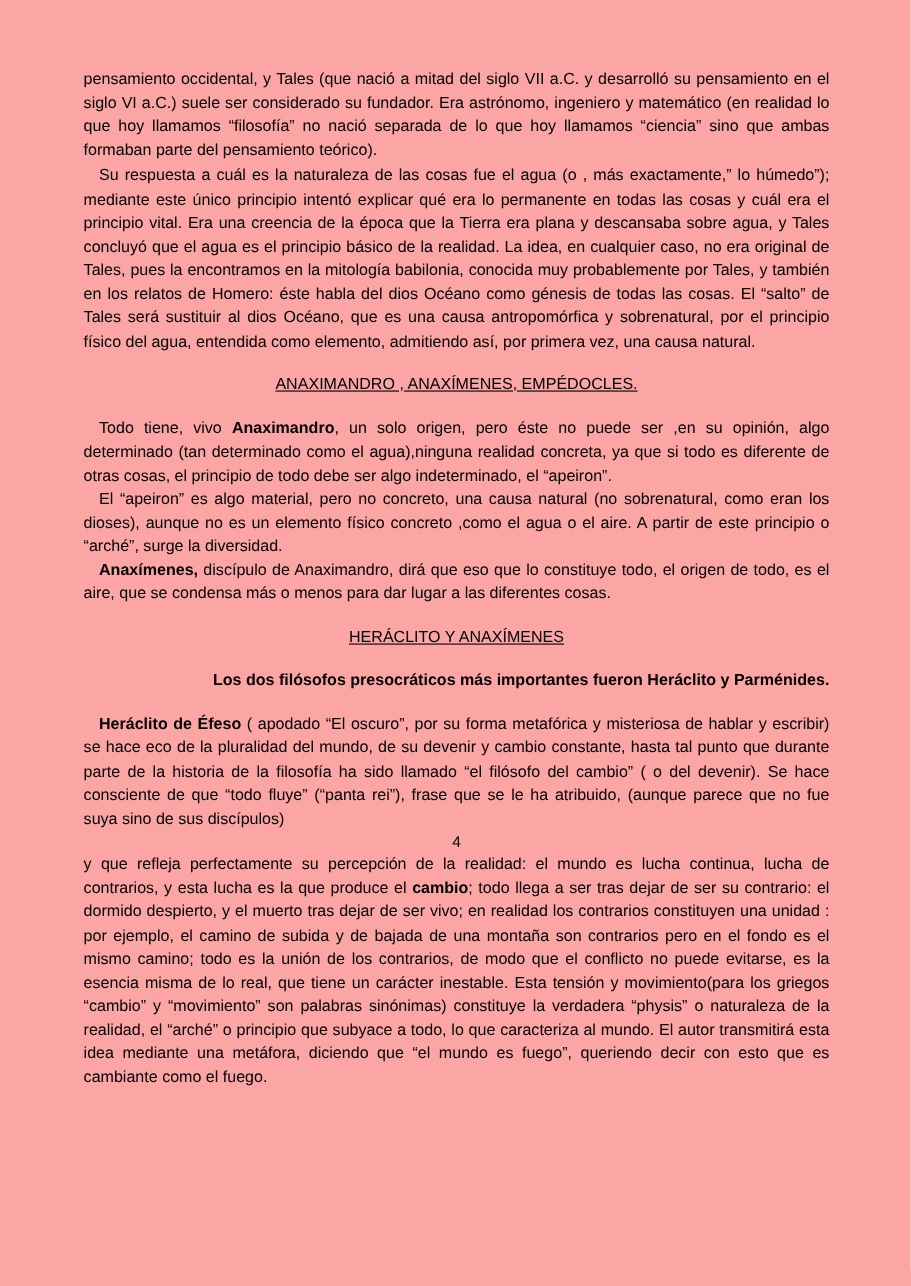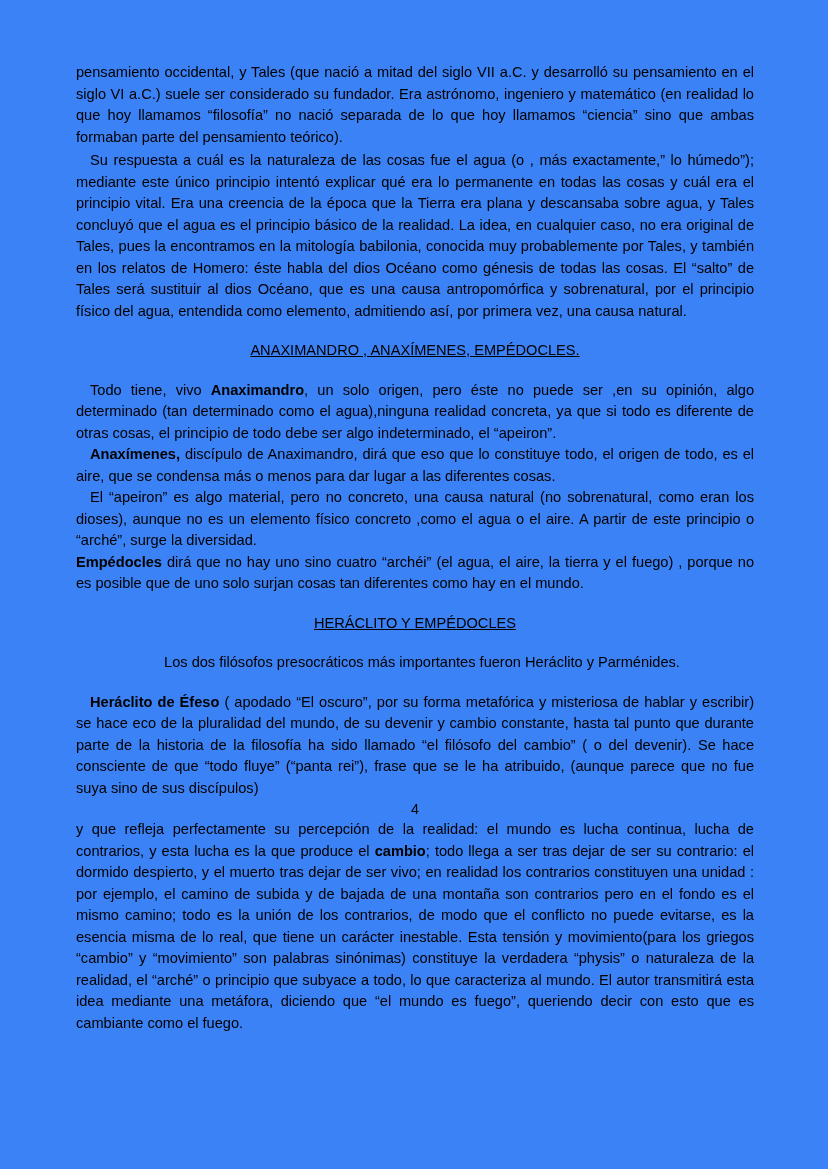--- a/index.html
+++ b/index.html
@@ -12,21 +12,21 @@
     height: 1169px;
     font-family: "Liberation Sans", sans-serif;
     color: #000000;
   }
   .page {
     position: relative;
     width: 828px;
     height: 1169px;
     box-sizing: border-box;
     padding: 62px 74px 40px 76px;
-    background: #3b82f6;
+    background: #fca5a5;
   }
   .para {
     font-size: 14.6px;
     line-height: 21.5px;
     text-align: justify;
     margin: 0;
     hyphens: none;
   }
   .para.indent {
     text-indent: 14px;
@@ -39,54 +39,51 @@
     margin: 0;
     text-align: center;
   }
   .b { font-weight: bold; }
   .pagenum {
     text-align: center;
     font-size: 14.2px;
     line-height: 20px;
     margin: 0;
   }
-  .nojust { text-align: center; }
+  .nojust { text-align: right; font-weight: bold; }
 </style>
 </head>
 <body>
 
 <div class="page">
 
   <p class="para">pensamiento occidental, y Tales (que nació a mitad del siglo VII a.C. y desarrolló su pensamiento en el siglo VI a.C.) suele ser considerado su fundador. Era astrónomo, ingeniero y matemático (en realidad lo que hoy llamamos “filosofía” no nació separada de lo que hoy llamamos “ciencia” sino que ambas formaban parte del pensamiento teórico).</p>
 
   <p class="para indent" style="margin-top:2px;">Su respuesta a cuál es la naturaleza de las cosas fue el agua (o , más exactamente,” lo húmedo”); mediante este único principio intentó explicar qué era lo permanente en todas las cosas y cuál era el principio vital. Era una creencia de la época que la Tierra era plana y descansaba sobre agua, y Tales concluyó que el agua es el principio básico de la realidad. La idea, en cualquier caso, no era original de Tales, pues la encontramos en la mitología babilonia, conocida muy probablemente por Tales, y también en los relatos de Homero: éste habla del dios Océano como génesis de todas las cosas. El “salto” de Tales será sustituir al dios Océano, que es una causa antropomórfica y sobrenatural, por el principio físico del agua, entendida como elemento, admitiendo así, por primera vez, una causa natural.</p>
 
   <div class="gap-md"></div>
 
   <p class="heading">ANAXIMANDRO , ANAXÍMENES, EMPÉDOCLES.</p>
 
   <div class="gap-md"></div>
 
   <p class="para indent">
     <span>Todo tiene, vivo </span><span class="b">Anaximandro</span><span>, un solo origen, pero éste no puede ser ,en su opinión, algo determinado (tan determinado como el agua),ninguna realidad concreta, ya que si todo es diferente de otras cosas, el principio de todo debe ser algo indeterminado, el “apeiron”.</span>
   </p>
 
+  <p class="para indent">El “apeiron” es algo material, pero no concreto, una causa natural (no sobrenatural, como eran los dioses), aunque no es un elemento físico concreto ,como el agua o el aire. A partir de este principio o “arché”, surge la diversidad.</p>
+
   <p class="para indent">
     <span class="b">Anaxímenes,</span><span> discípulo de Anaximandro, dirá que eso que lo constituye todo, el origen de todo, es el aire, que se condensa más o menos para dar lugar a las diferentes cosas.</span>
   </p>
 
-  <p class="para indent">El “apeiron” es algo material, pero no concreto, una causa natural (no sobrenatural, como eran los dioses), aunque no es un elemento físico concreto ,como el agua o el aire. A partir de este principio o “arché”, surge la diversidad.</p>
-
-  <p class="para">
-    <span class="b">Empédocles</span><span> dirá que no hay uno sino cuatro “archéi” (el agua, el aire, la tierra y el fuego) , porque no es posible que de uno solo surjan cosas tan diferentes como hay en el mundo.</span>
-  </p>
 
   <div class="gap-md"></div>
 
-  <p class="heading">HERÁCLITO Y EMPÉDOCLES</p>
+  <p class="heading">HERÁCLITO Y ANAXÍMENES</p>
 
   <div class="gap-md"></div>
 
   <p class="para indent nojust">Los dos filósofos presocráticos más importantes fueron Heráclito y Parménides.</p>
 
   <div class="gap-md"></div>
 
   <p class="para indent">
     <span class="b">Heráclito de Éfeso</span><span> ( apodado “El oscuro”, por su forma metafórica y misteriosa de hablar y escribir) se hace eco de la pluralidad del mundo, de su devenir y cambio constante, hasta tal punto que durante parte de la historia de la filosofía ha sido llamado “el filósofo del cambio” ( o del devenir). Se hace consciente de que “todo fluye” (“panta rei”), frase que se le ha atribuido, (aunque parece que no fue suya sino de sus discípulos)</span>
   </p>

